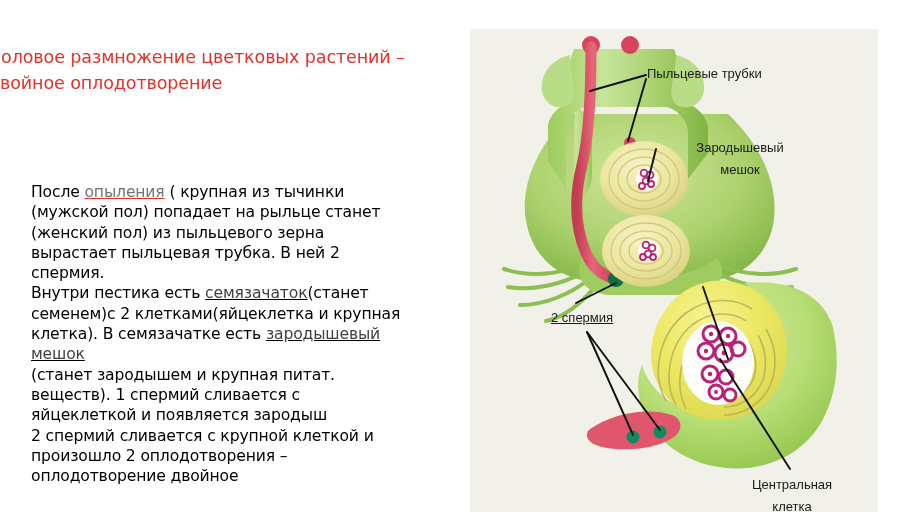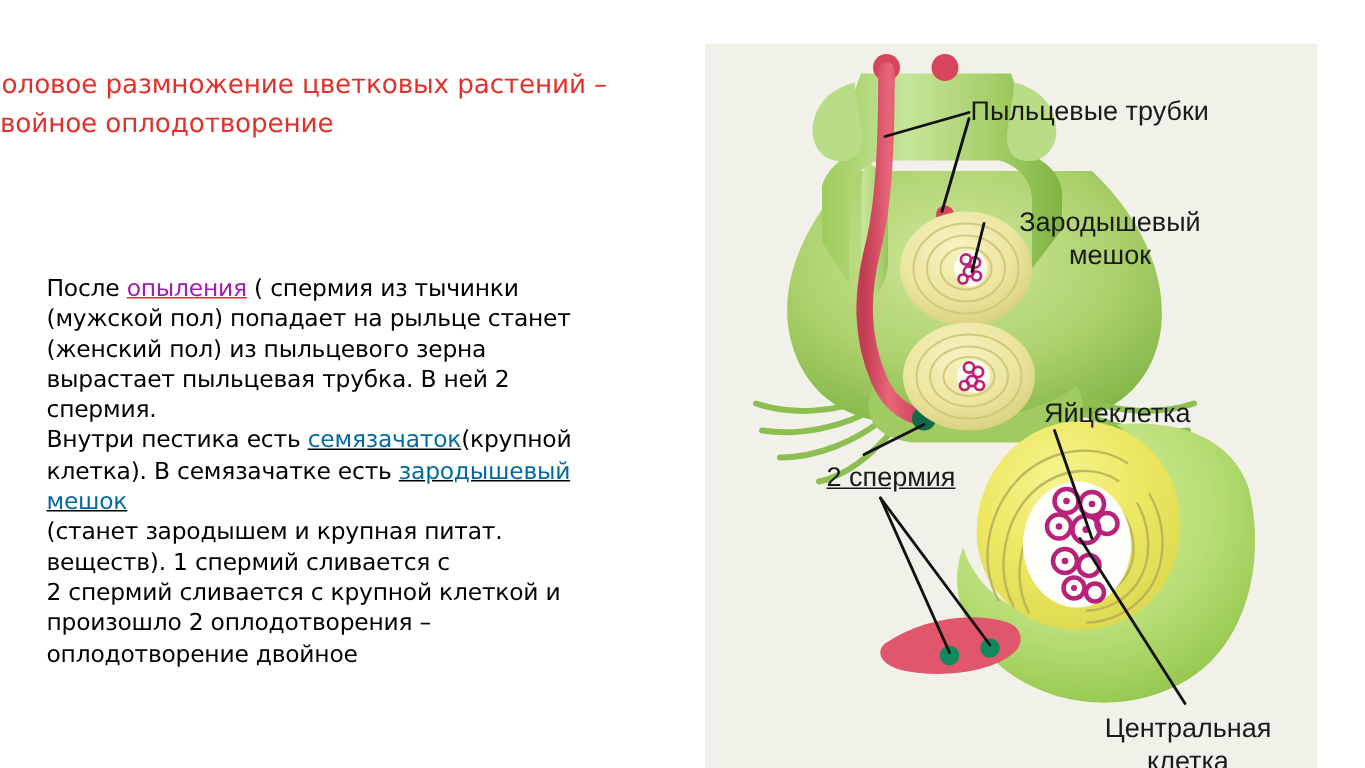--- a/index.html
+++ b/index.html
@@ -43,48 +43,48 @@
     top: 182px;
     width: 430px;
     color: #000000;
     font-size: 15.6px;
     line-height: 20.3px;
     font-family: "DejaVu Sans", "Liberation Sans", sans-serif;
     letter-spacing: -0.15px;
   }
   #bodytext p { margin: 0; padding: 0; }
   .u-red {
-    color: #a21caf;
+    color: #737373;
     text-decoration: underline;
     text-decoration-color: #e0322b;
     text-underline-offset: 1px;
   }
   .u-black {
-    color: #0369a1;
+    color: #404040;
     text-decoration: underline;
     text-decoration-color: #000000;
     text-underline-offset: 1px;
   }
 
   
   #panel {
     position: absolute;
     left: 470px;
     top: 29px;
     width: 408px;
     height: 492px;
     background: #f2f1e9;
     overflow: hidden;
   }
   #panel svg { display: block; }
 
   .dlabel {
     position: absolute;
     color: #1a1a1a;
-    font-size: 18px;
+    font-size: 13px;
     line-height: 22px;
     font-family: "Liberation Sans", "DejaVu Sans", sans-serif;
     white-space: pre;
   }
   .dlabel.center { text-align: center; }
 
   #lbl-tubes   { left: 177px; top: 34px; }
   #lbl-sac     { left: 190px; top: 108px; text-align: center; width: 160px; }
   #lbl-egg     { left: 226px; top: 235px; }
   #lbl-sperm   { left: 81px;  top: 278px; text-decoration: underline; }
@@ -92,30 +92,32 @@
 </style>
 </head>
 <body>
 
 <div id="slide">
 
   <div id="title">Половое размножение цветковых растений –
 двойное оплодотворение</div>
 
   <div id="bodytext">
-    <p><span>После </span><span class="u-red">опыления</span><span> ( спермия из тычинки</span></p>
+    <p><span>После </span><span class="u-red">опыления</span><span> ( крупная из тычинки</span></p>
     <p>(мужской пол) попадает на рыльце станет</p>
     <p>(женский пол)  из пыльцевого зерна</p>
     <p>вырастает пыльцевая трубка. В ней 2</p>
     <p>спермия.</p>
-    <p><span> Внутри пестика есть </span><span class="u-black">семязачаток</span><span>(крупной</span></p>
+    <p><span> Внутри пестика есть </span><span class="u-black">семязачаток</span><span>(станет</span></p>
+    <p>семенем)с 2 клетками(яйцеклетка и крупная</p>
     <p><span>клетка). В семязачатке есть </span><span class="u-black">зародышевый</span></p>
     <p><span class="u-black">мешок</span></p>
     <p>(станет зародышем и крупная питат.</p>
     <p>веществ).  1 спермий сливается с</p>
+    <p>яйцеклеткой и появляется зародыш</p>
     <p>2 спермий сливается с крупной клеткой и</p>
     <p>произошло 2 оплодотворения –</p>
     <p>оплодотворение двойное</p>
   </div>
 
   <div id="panel">
 
     <svg width="408" height="492" viewBox="0 0 408 492">
       <defs>
         <radialGradient id="gPistil" cx="45%" cy="35%" r="75%">
@@ -312,19 +314,18 @@
 
         <path d="M233 258 L 258 330"></path>
 
         <path d="M320 440 L 250 330"></path>
       </g>
     </svg>
 
     <div class="dlabel" id="lbl-tubes">Пыльцевые трубки</div>
     <div class="dlabel center" id="lbl-sac">Зародышевый
 мешок</div>
-    <div class="dlabel" id="lbl-egg">Яйцеклетка</div>
     <div class="dlabel" id="lbl-sperm">2 спермия</div>
     <div class="dlabel center" id="lbl-central">Центральная
 клетка</div>
   </div>
 
 </div>
 
 </body></html>

